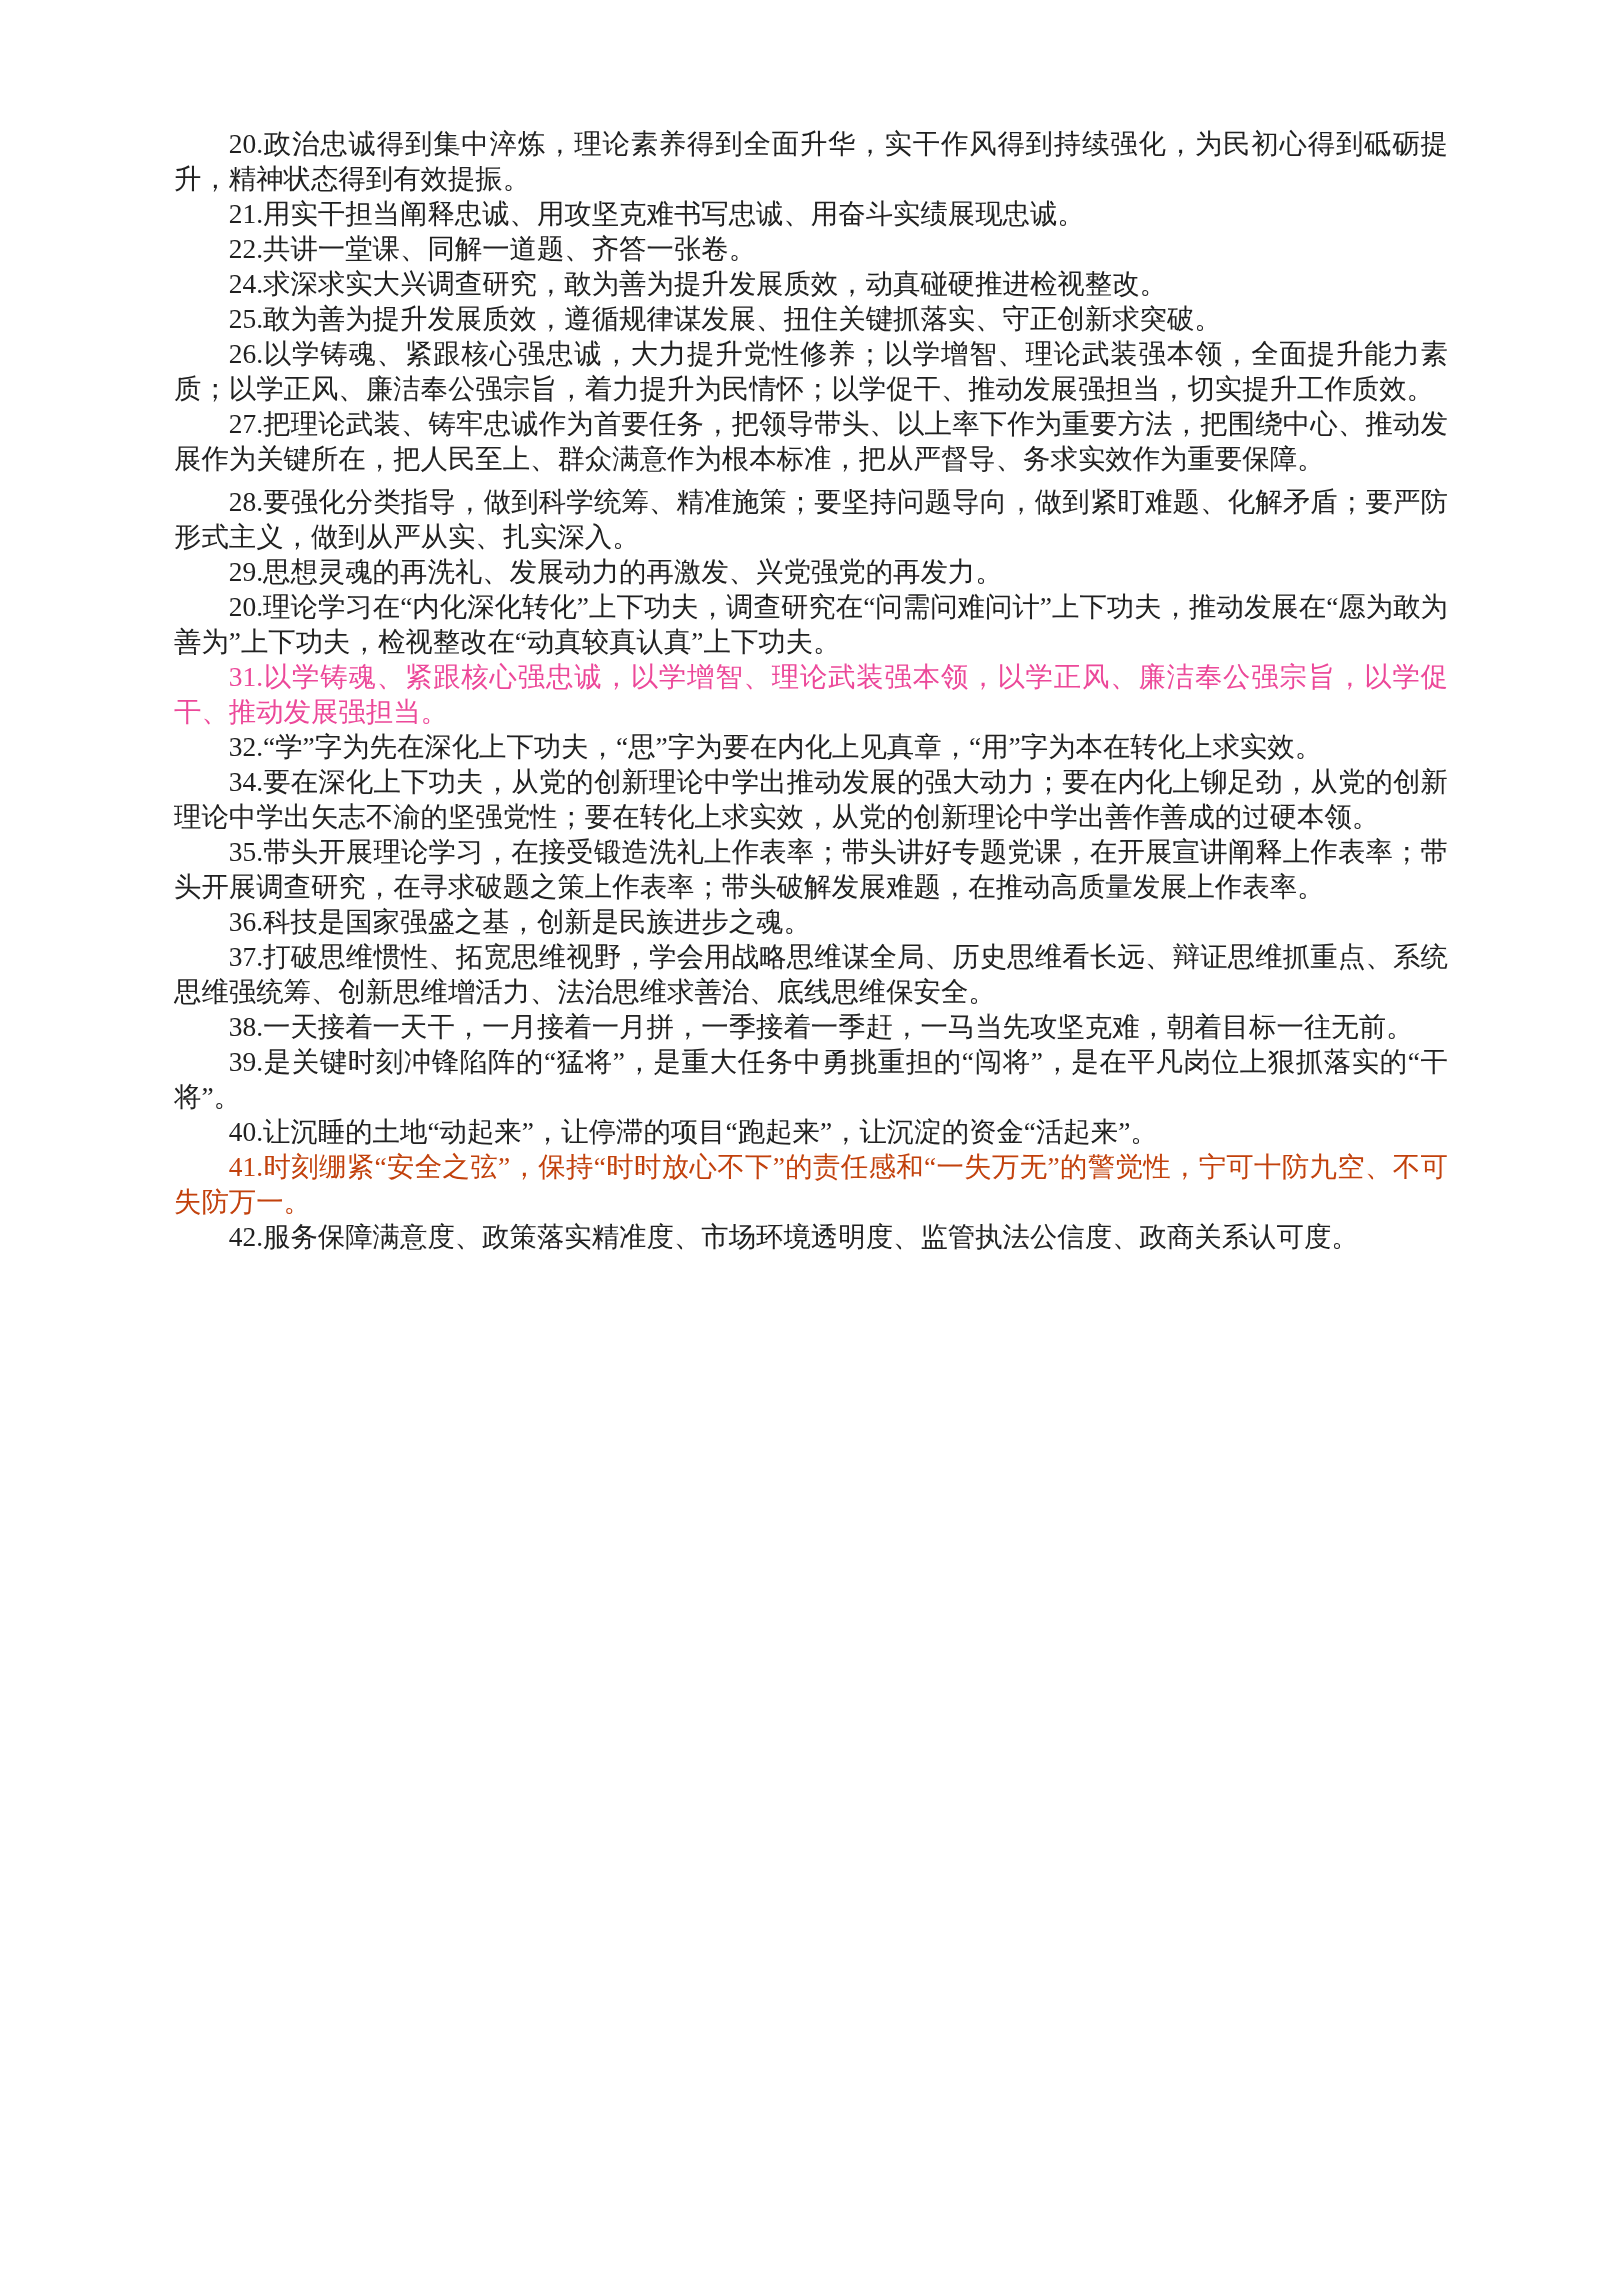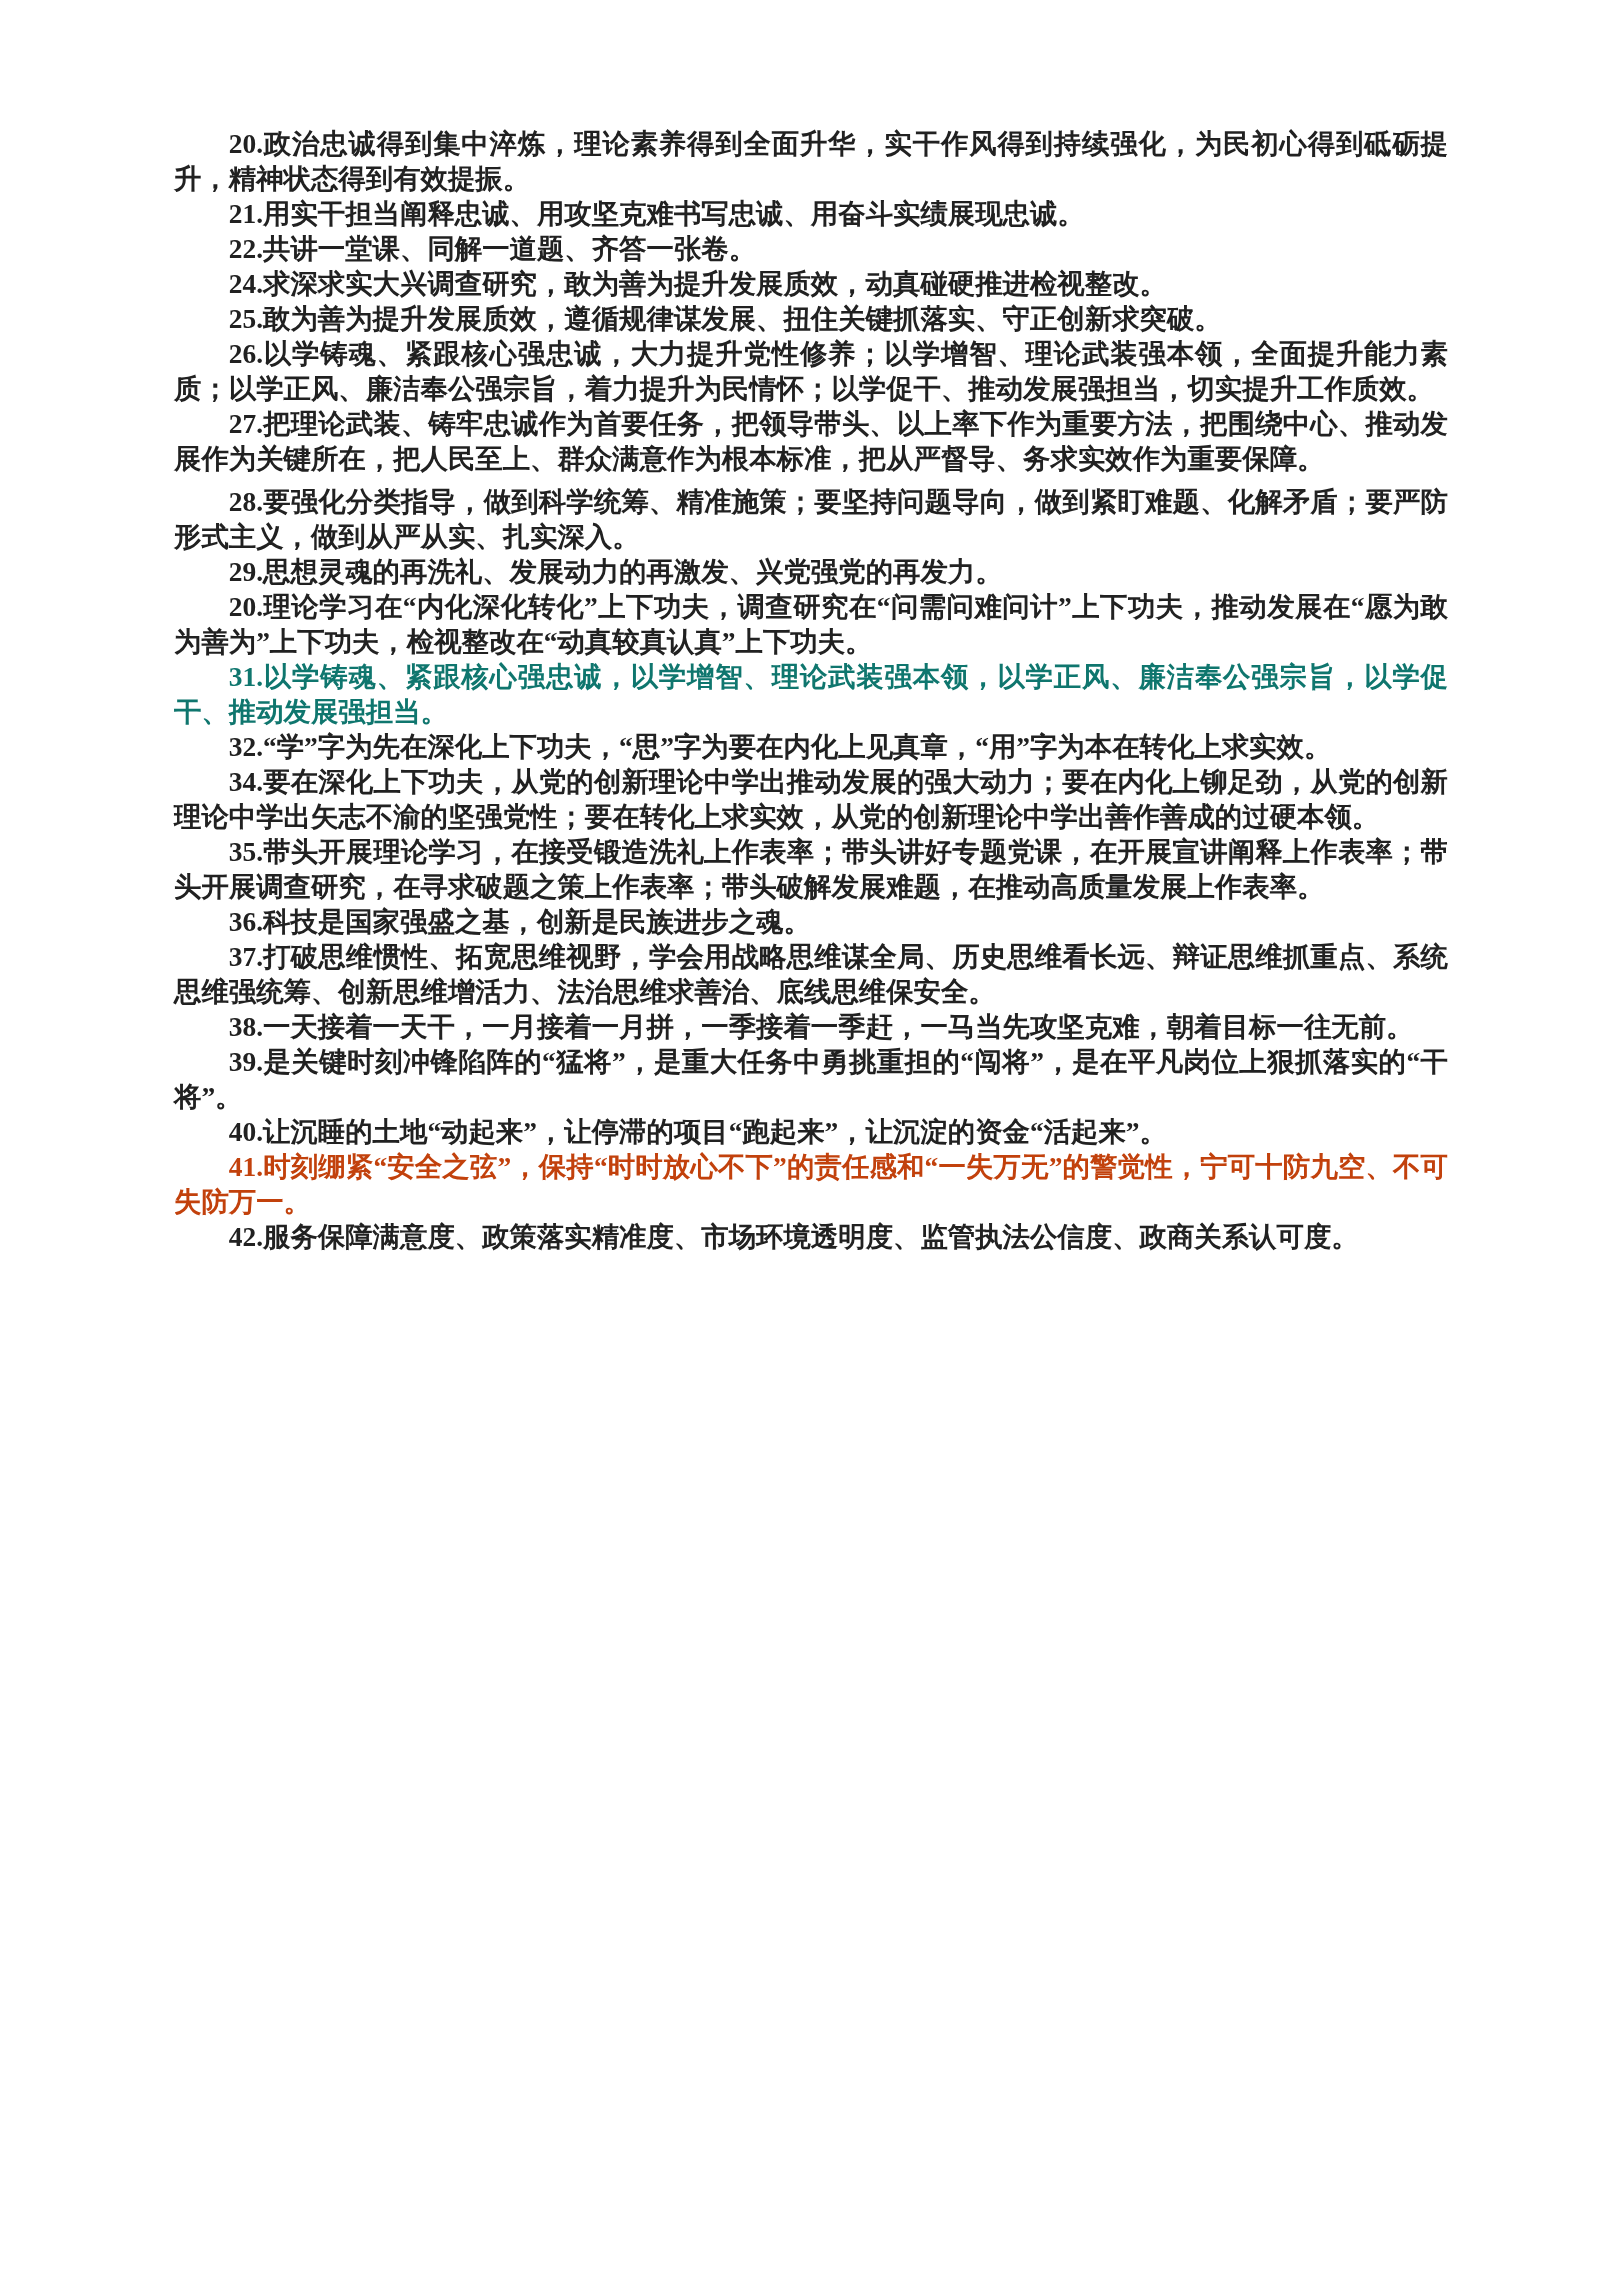--- a/index.html
+++ b/index.html
@@ -15,21 +15,20 @@
   .page {
     box-sizing: border-box;
     width: 1621px;
     height: 2293px;
     padding: 127px 173px 0 174px;
     background: #ffffff;
     overflow: hidden;
   }
   .paragraph-list {
     width: 100%;
-    font-weight: bold;
   }
   .para {
     margin: 0;
     padding: 0;
     font-size: 27.4px;
     line-height: 35px;
     color: #212121;
     text-align: justify;
     text-justify: inter-ideograph;
     text-indent: 2em;
@@ -44,21 +43,21 @@
       <p class="para" style="color: rgb(33, 33, 33);">20.政治忠诚得到集中淬炼，理论素养得到全面升华，实干作风得到持续强化，为民初心得到砥砺提升，精神状态得到有效提振。</p>
       <p class="para" style="color: rgb(33, 33, 33);">21.用实干担当阐释忠诚、用攻坚克难书写忠诚、用奋斗实绩展现忠诚。</p>
       <p class="para" style="color: rgb(33, 33, 33);">22.共讲一堂课、同解一道题、齐答一张卷。</p>
       <p class="para" style="color: rgb(33, 33, 33);">24.求深求实大兴调查研究，敢为善为提升发展质效，动真碰硬推进检视整改。</p>
       <p class="para" style="color: rgb(33, 33, 33);">25.敢为善为提升发展质效，遵循规律谋发展、扭住关键抓落实、守正创新求突破。</p>
       <p class="para" style="color: rgb(33, 33, 33);">26.以学铸魂、紧跟核心强忠诚，大力提升党性修养；以学增智、理论武装强本领，全面提升能力素质；以学正风、廉洁奉公强宗旨，着力提升为民情怀；以学促干、推动发展强担当，切实提升工作质效。</p>
       <p class="para" style="color: rgb(33, 33, 33);">27.把理论武装、铸牢忠诚作为首要任务，把领导带头、以上率下作为重要方法，把围绕中心、推动发展作为关键所在，把人民至上、群众满意作为根本标准，把从严督导、务求实效作为重要保障。</p>
       <p class="para" style="color: rgb(33, 33, 33); margin-top: 8px;">28.要强化分类指导，做到科学统筹、精准施策；要坚持问题导向，做到紧盯难题、化解矛盾；要严防形式主义，做到从严从实、扎实深入。</p>
       <p class="para" style="color: rgb(33, 33, 33);">29.思想灵魂的再洗礼、发展动力的再激发、兴党强党的再发力。</p>
       <p class="para" style="color: rgb(33, 33, 33);">20.理论学习在“内化深化转化”上下功夫，调查研究在“问需问难问计”上下功夫，推动发展在“愿为敢为善为”上下功夫，检视整改在“动真较真认真”上下功夫。</p>
-      <p class="para" style="color: #0f766e;">31.以学铸魂、紧跟核心强忠诚，以学增智、理论武装强本领，以学正风、廉洁奉公强宗旨，以学促干、推动发展强担当。</p>
+      <p class="para" style="color: #ec4899;">31.以学铸魂、紧跟核心强忠诚，以学增智、理论武装强本领，以学正风、廉洁奉公强宗旨，以学促干、推动发展强担当。</p>
       <p class="para" style="color: rgb(33, 33, 33);">32.“学”字为先在深化上下功夫，“思”字为要在内化上见真章，“用”字为本在转化上求实效。</p>
       <p class="para" style="color: rgb(33, 33, 33);">34.要在深化上下功夫，从党的创新理论中学出推动发展的强大动力；要在内化上铆足劲，从党的创新理论中学出矢志不渝的坚强党性；要在转化上求实效，从党的创新理论中学出善作善成的过硬本领。</p>
       <p class="para" style="color: rgb(33, 33, 33);">35.带头开展理论学习，在接受锻造洗礼上作表率；带头讲好专题党课，在开展宣讲阐释上作表率；带头开展调查研究，在寻求破题之策上作表率；带头破解发展难题，在推动高质量发展上作表率。</p>
       <p class="para" style="color: rgb(33, 33, 33);">36.科技是国家强盛之基，创新是民族进步之魂。</p>
       <p class="para" style="color: rgb(33, 33, 33);">37.打破思维惯性、拓宽思维视野，学会用战略思维谋全局、历史思维看长远、辩证思维抓重点、系统思维强统筹、创新思维增活力、法治思维求善治、底线思维保安全。</p>
       <p class="para" style="color: rgb(33, 33, 33);">38.一天接着一天干，一月接着一月拼，一季接着一季赶，一马当先攻坚克难，朝着目标一往无前。</p>
       <p class="para" style="color: rgb(33, 33, 33);">39.是关键时刻冲锋陷阵的“猛将”，是重大任务中勇挑重担的“闯将”，是在平凡岗位上狠抓落实的“干将”。</p>
       <p class="para" style="color: rgb(33, 33, 33);">40.让沉睡的土地“动起来”，让停滞的项目“跑起来”，让沉淀的资金“活起来”。</p>
       <p class="para" style="color: #c2410c;">41.时刻绷紧“安全之弦”，保持“时时放心不下”的责任感和“一失万无”的警觉性，宁可十防九空、不可失防万一。</p>
       <p class="para" style="color: rgb(33, 33, 33);">42.服务保障满意度、政策落实精准度、市场环境透明度、监管执法公信度、政商关系认可度。</p>

